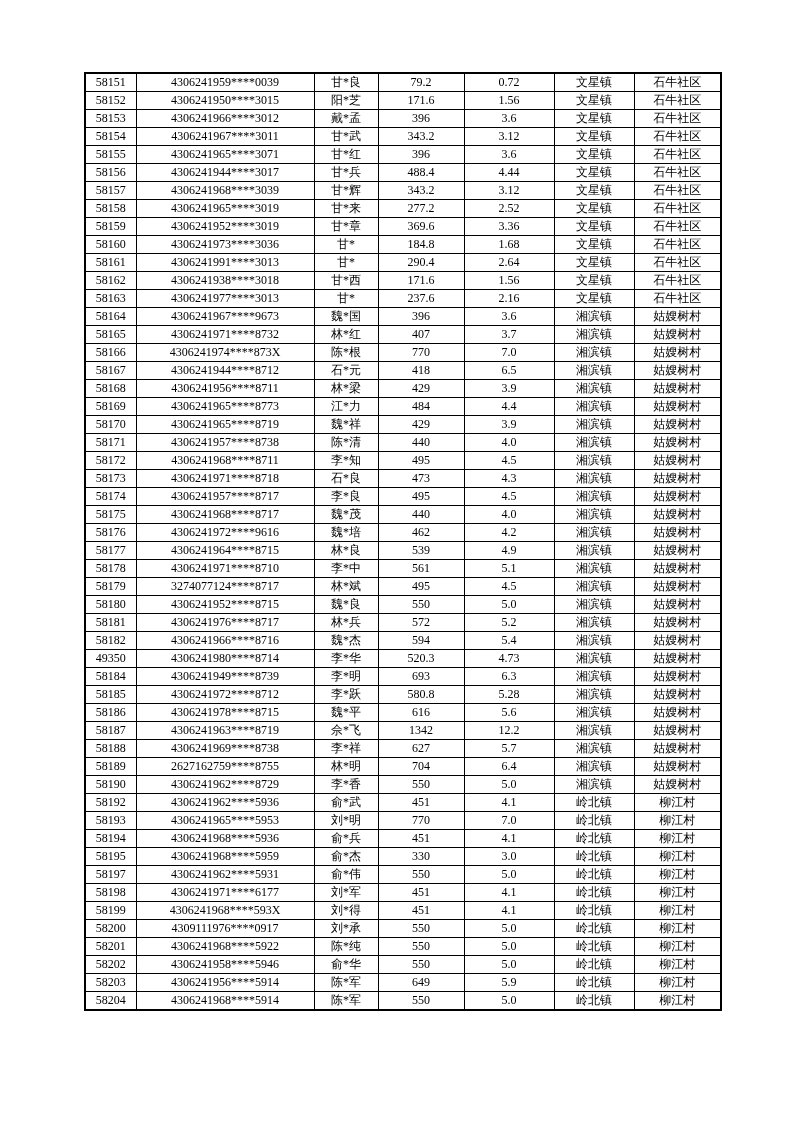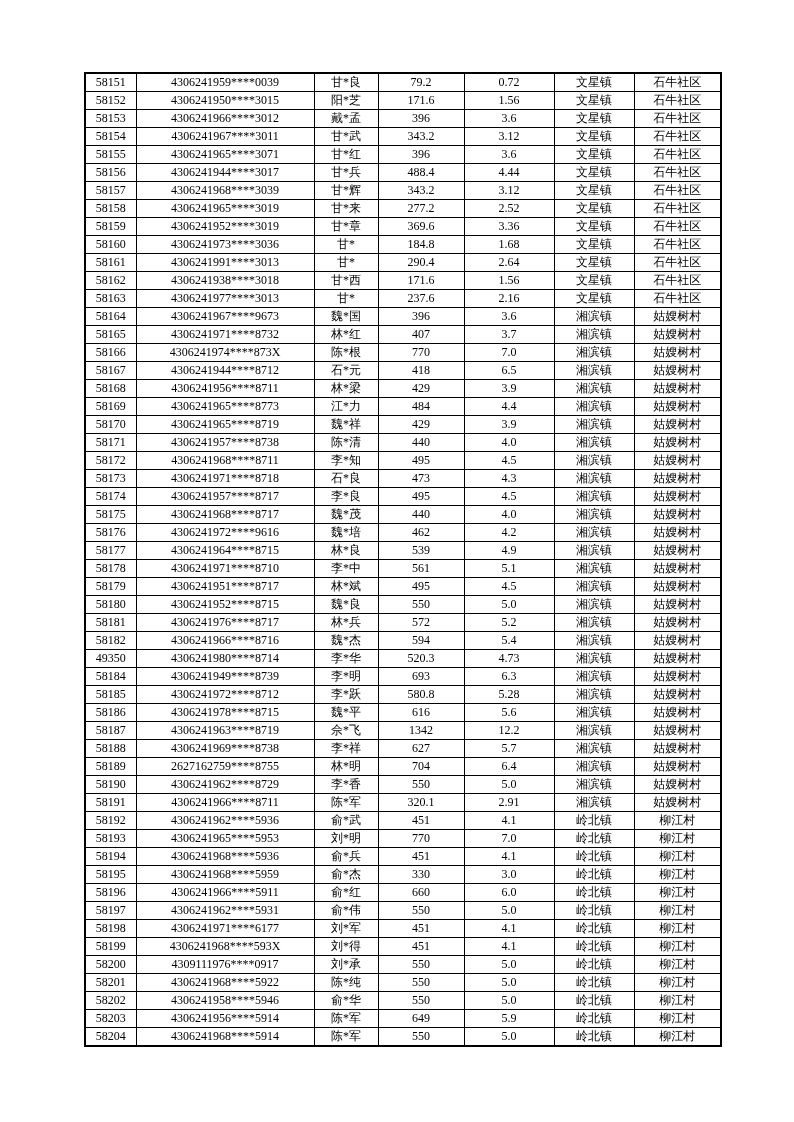--- a/index.html
+++ b/index.html
@@ -306,21 +306,21 @@
           <td>58178</td>
           <td>4306241971****8710</td>
           <td>李*中</td>
           <td>561</td>
           <td>5.1</td>
           <td>湘滨镇</td>
           <td>姑嫂树村</td>
         </tr>
         <tr>
           <td>58179</td>
-          <td>4306241951****8717</td>
+          <td>3274077124****8717</td>
           <td>林*斌</td>
           <td>495</td>
           <td>4.5</td>
           <td>湘滨镇</td>
           <td>姑嫂树村</td>
         </tr>
         <tr>
           <td>58180</td>
           <td>4306241952****8715</td>
           <td>魏*良</td>
@@ -413,29 +413,20 @@
         <tr>
           <td>58190</td>
           <td>4306241962****8729</td>
           <td>李*香</td>
           <td>550</td>
           <td>5.0</td>
           <td>湘滨镇</td>
           <td>姑嫂树村</td>
         </tr>
         <tr>
-          <td>58191</td>
-          <td>4306241966****8711</td>
-          <td>陈*军</td>
-          <td>320.1</td>
-          <td>2.91</td>
-          <td>湘滨镇</td>
-          <td>姑嫂树村</td>
-        </tr>
-        <tr>
           <td>58192</td>
           <td>4306241962****5936</td>
           <td>俞*武</td>
           <td>451</td>
           <td>4.1</td>
           <td>岭北镇</td>
           <td>柳江村</td>
         </tr>
         <tr>
           <td>58193</td>
@@ -458,29 +449,20 @@
         <tr>
           <td>58195</td>
           <td>4306241968****5959</td>
           <td>俞*杰</td>
           <td>330</td>
           <td>3.0</td>
           <td>岭北镇</td>
           <td>柳江村</td>
         </tr>
         <tr>
-          <td>58196</td>
-          <td>4306241966****5911</td>
-          <td>俞*红</td>
-          <td>660</td>
-          <td>6.0</td>
-          <td>岭北镇</td>
-          <td>柳江村</td>
-        </tr>
-        <tr>
           <td>58197</td>
           <td>4306241962****5931</td>
           <td>俞*伟</td>
           <td>550</td>
           <td>5.0</td>
           <td>岭北镇</td>
           <td>柳江村</td>
         </tr>
         <tr>
           <td>58198</td>

